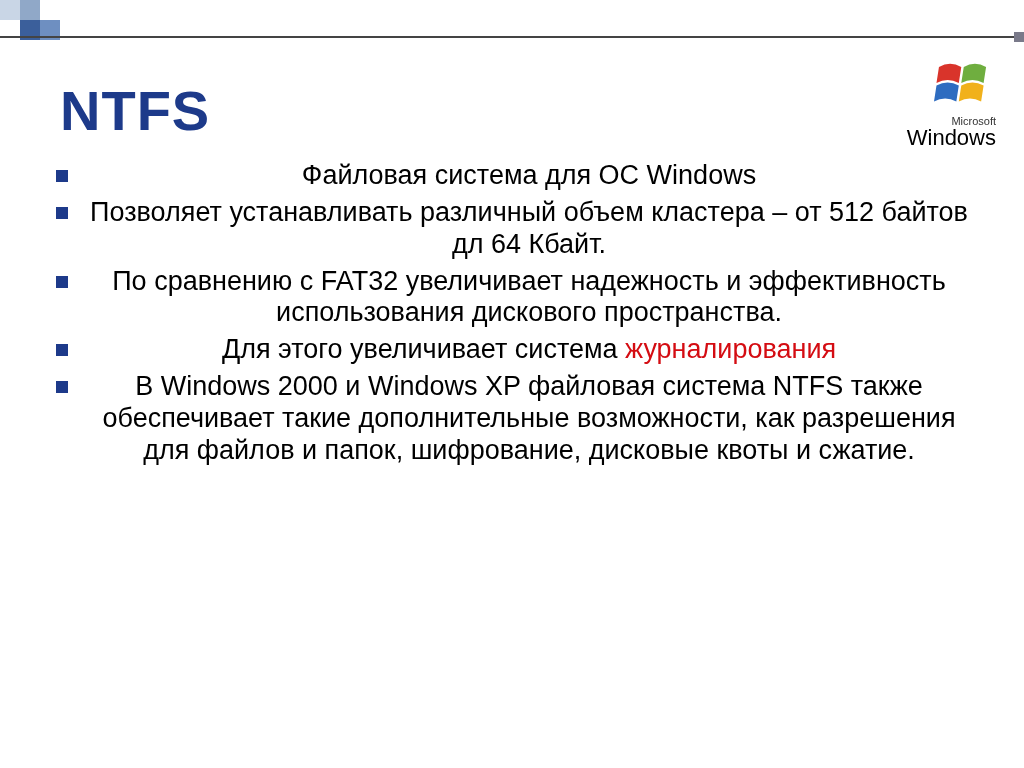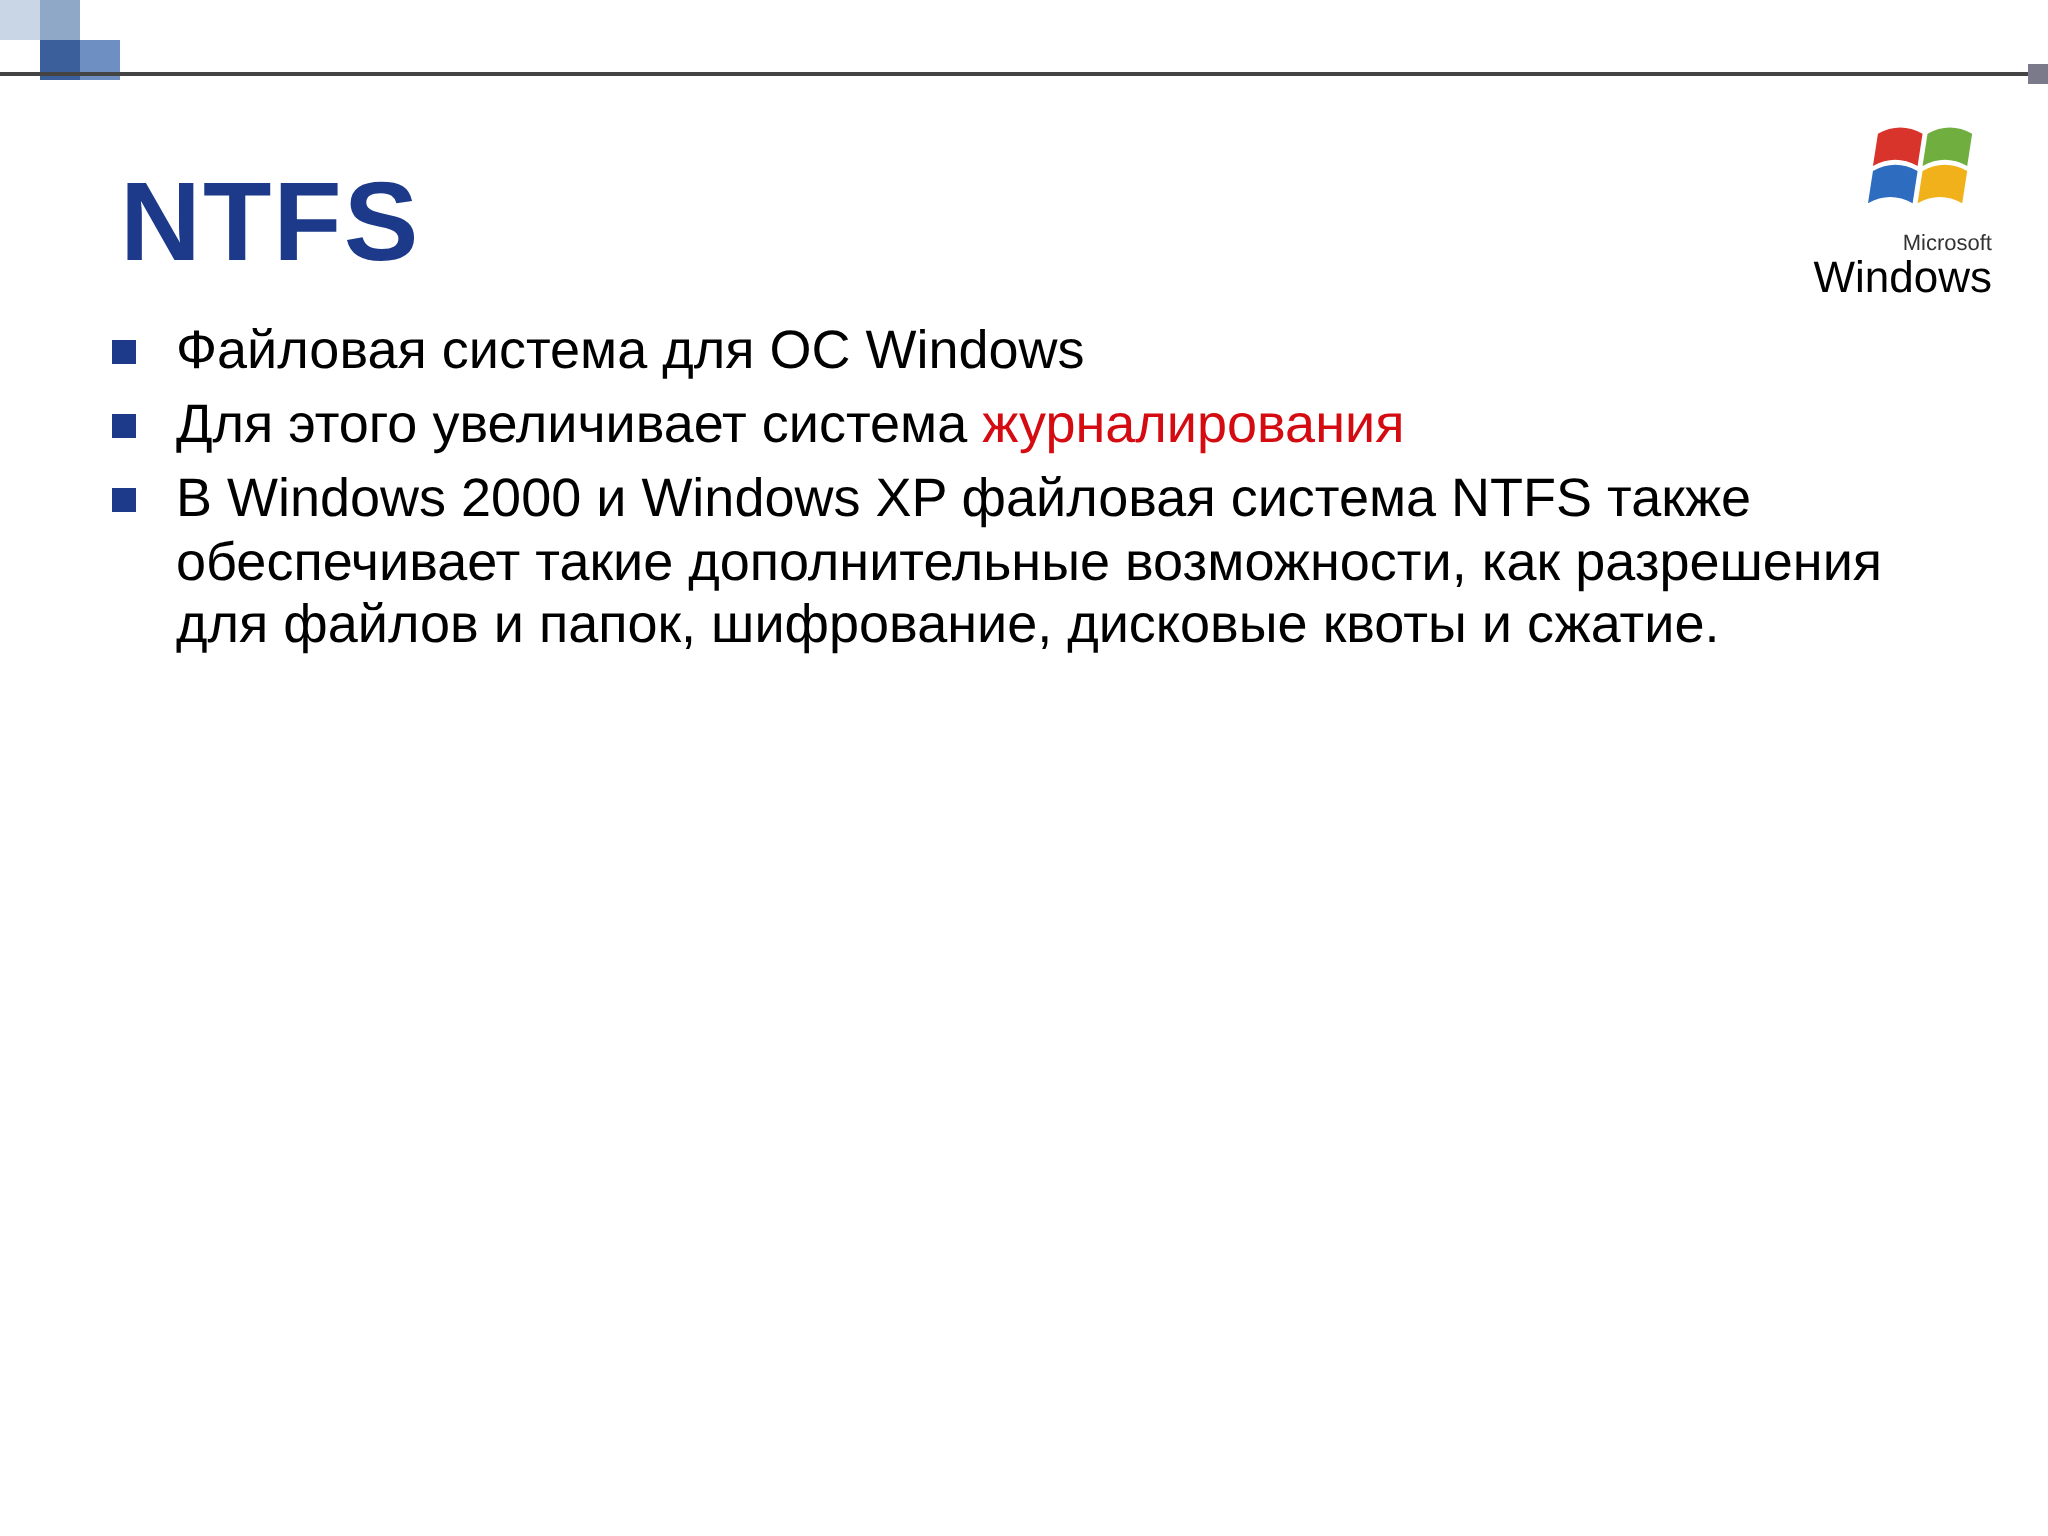--- a/index.html
+++ b/index.html
@@ -80,20 +80,21 @@
     color: #000;
     font-weight: 400;
     text-align: right;
     line-height: 1;
   }
   .content {
     position: absolute;
     left: 56px;
     top: 160px;
     width: 914px;
+    text-align: center;
   }
   ul.bullets {
     list-style: none;
     margin: 0;
     padding: 0;
   }
   ul.bullets > li {
     position: relative;
     padding-left: 32px;
     font-size: 27px;
@@ -138,20 +139,22 @@
       <path d="M4 44 Q22 34 40 44 L36 70 Q18 60 0 70 Z" fill="#2e6cc0"></path>
       <path d="M44 44 Q62 34 80 44 L76 70 Q58 60 40 70 Z" fill="#f1b11b"></path>
     </svg>
     <div class="logo-sub">Microsoft</div>
     <div class="logo-main">Windows</div>
   </div>
 
   <div class="content">
     <ul class="bullets">
       <li>Файловая система для ОС Windows</li>
+      <li>Позволяет устанавливать различный объем кластера – от 512 байтов дл 64 Кбайт.</li>
+      <li>По сравнению с FAT32 увеличивает надежность и эффективность использования дискового пространства.</li>
       <li>
         <span>Для этого увеличивает система </span><span class="highlight">журналирования</span>
       </li>
       <li>В Windows 2000 и Windows XP файловая система NTFS также обеспечивает такие дополнительные возможности, как разрешения для файлов и папок, шифрование, дисковые квоты и сжатие.</li>
     </ul>
   </div>
 
 </div>
 
 </body></html>

